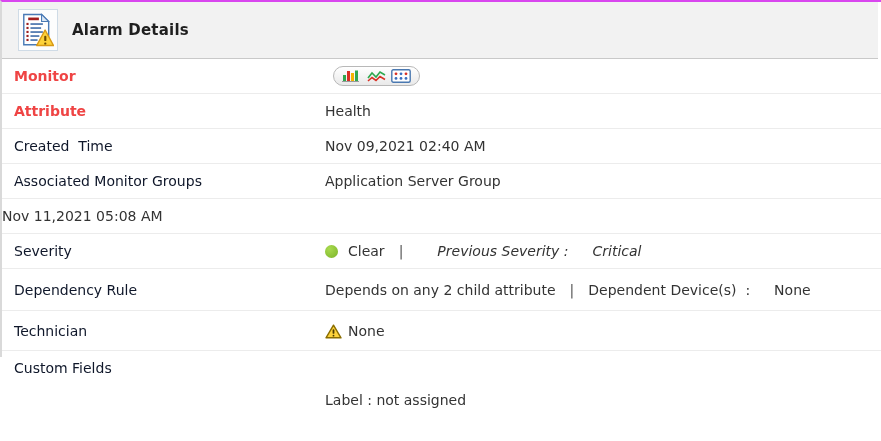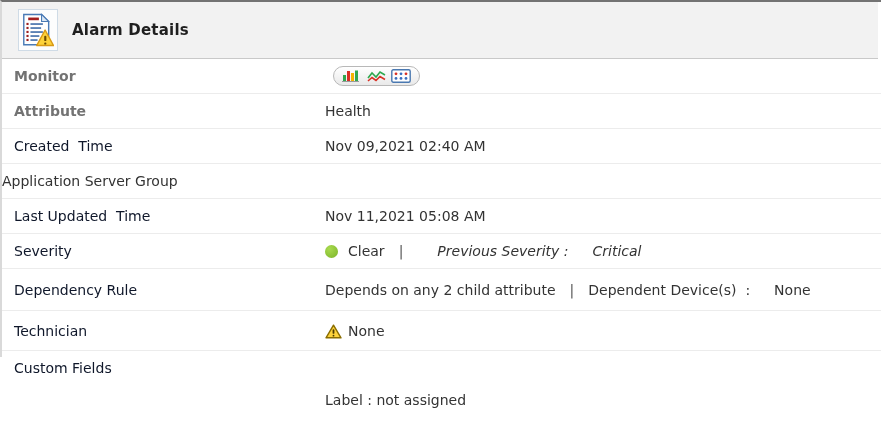--- a/index.html
+++ b/index.html
@@ -4,21 +4,21 @@
 <style>
   * { margin: 0; padding: 0; box-sizing: border-box; }
   html, body { background: #fff; }
   body {
     font-family: "DejaVu Sans", "Liberation Sans", sans-serif;
     width: 881px; height: 441px; overflow: hidden;
     color: #333;
   }
   .panel {
     width: 881px; height: 357px;
-    border-top: 2px solid #737373;
+    border-top: 2px solid #d946ef;
     border-left: 2px solid #d9d9d9;
     background: #fff;
   }
   .panel-header {
     height: 57px; width: 876px;
     background: #f2f2f2;
     border-bottom: 1px solid #c9c9c9;
     display: flex; align-items: center;
     padding-left: 16px;
   }
@@ -42,21 +42,21 @@
   .row.h42 { min-height: 42px; }
   .row.h40 { min-height: 40px; }
   .row.h56 { min-height: 56px; align-items: flex-start; padding-top: 7px; }
   .cell-label {
     flex: 0 0 323px;
     padding-left: 12px;
     font-size: 14px; color: #0f172a;
     white-space: pre-wrap;
   }
   .row.h56 .cell-label { padding-top: 2px; }
-  .cell-label.bold { font-weight: bold; color: #737373; }
+  .cell-label.bold { font-weight: bold; color: #ef4444; }
   .cell-value {
     flex: 1 1 auto;
     font-size: 14px; color: #333;
     display: flex; align-items: center;
     white-space: pre-wrap;
   }
   .cell-value.block { display: block; }
   .monitor-link {
     color: #2b2b2b; text-decoration: underline; cursor: pointer;
     padding-right: 6px;
@@ -150,25 +150,25 @@
     <div class="cell-label bold">Attribute</div>
     <div class="cell-value">Health</div>
   </div>
 
   <div class="row">
     <div class="cell-label">Created  Time</div>
     <div class="cell-value">Nov 09,2021 02:40 AM</div>
   </div>
 
   <div class="row">
+    <div class="cell-label">Associated Monitor Groups</div>
     <div class="cell-value">Application Server Group</div>
   </div>
 
   <div class="row">
-    <div class="cell-label">Last Updated  Time</div>
     <div class="cell-value">Nov 11,2021 05:08 AM</div>
   </div>
 
   <div class="row">
     <div class="cell-label">Severity</div>
     <div class="cell-value">
       <span class="sev-dot" style="background-color: rgb(132, 194, 37);"></span>
       <span>Clear</span>
       <span class="sep">|</span>
       <span class="italic">Previous Severity :</span>

